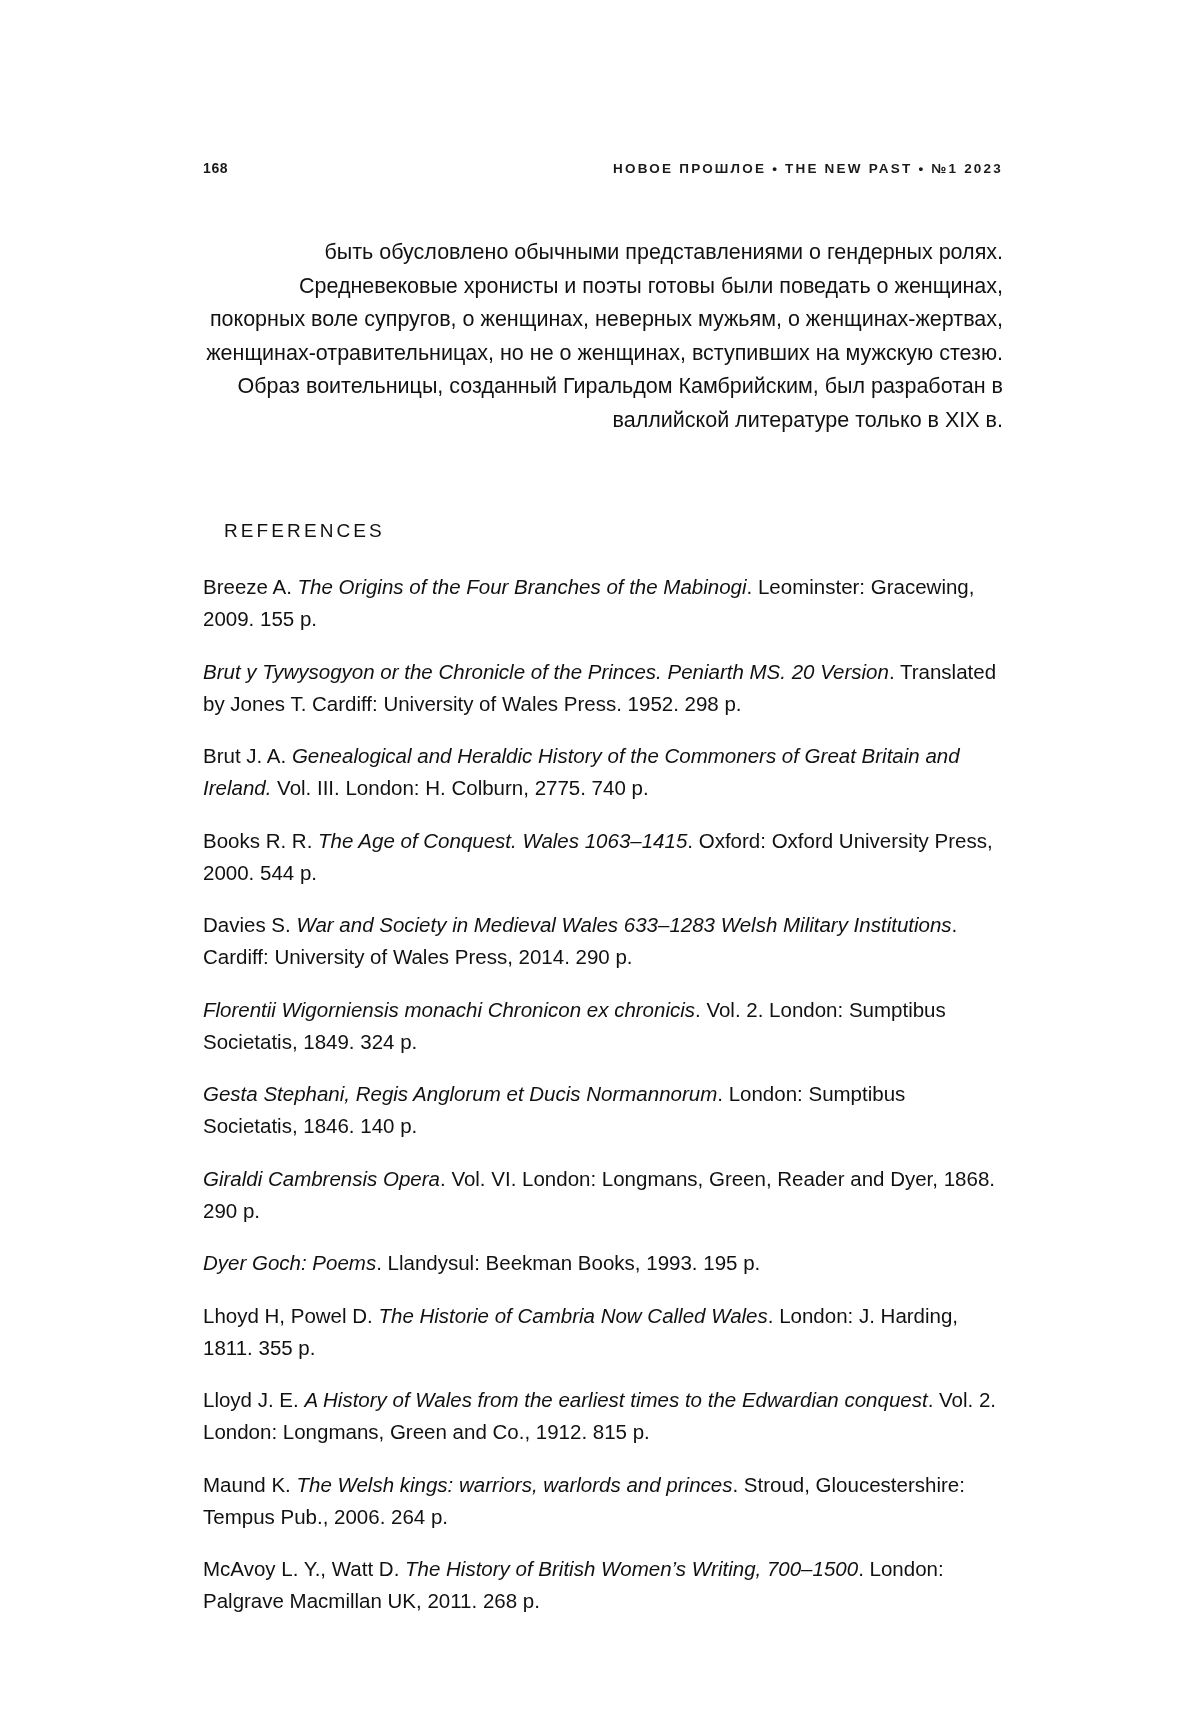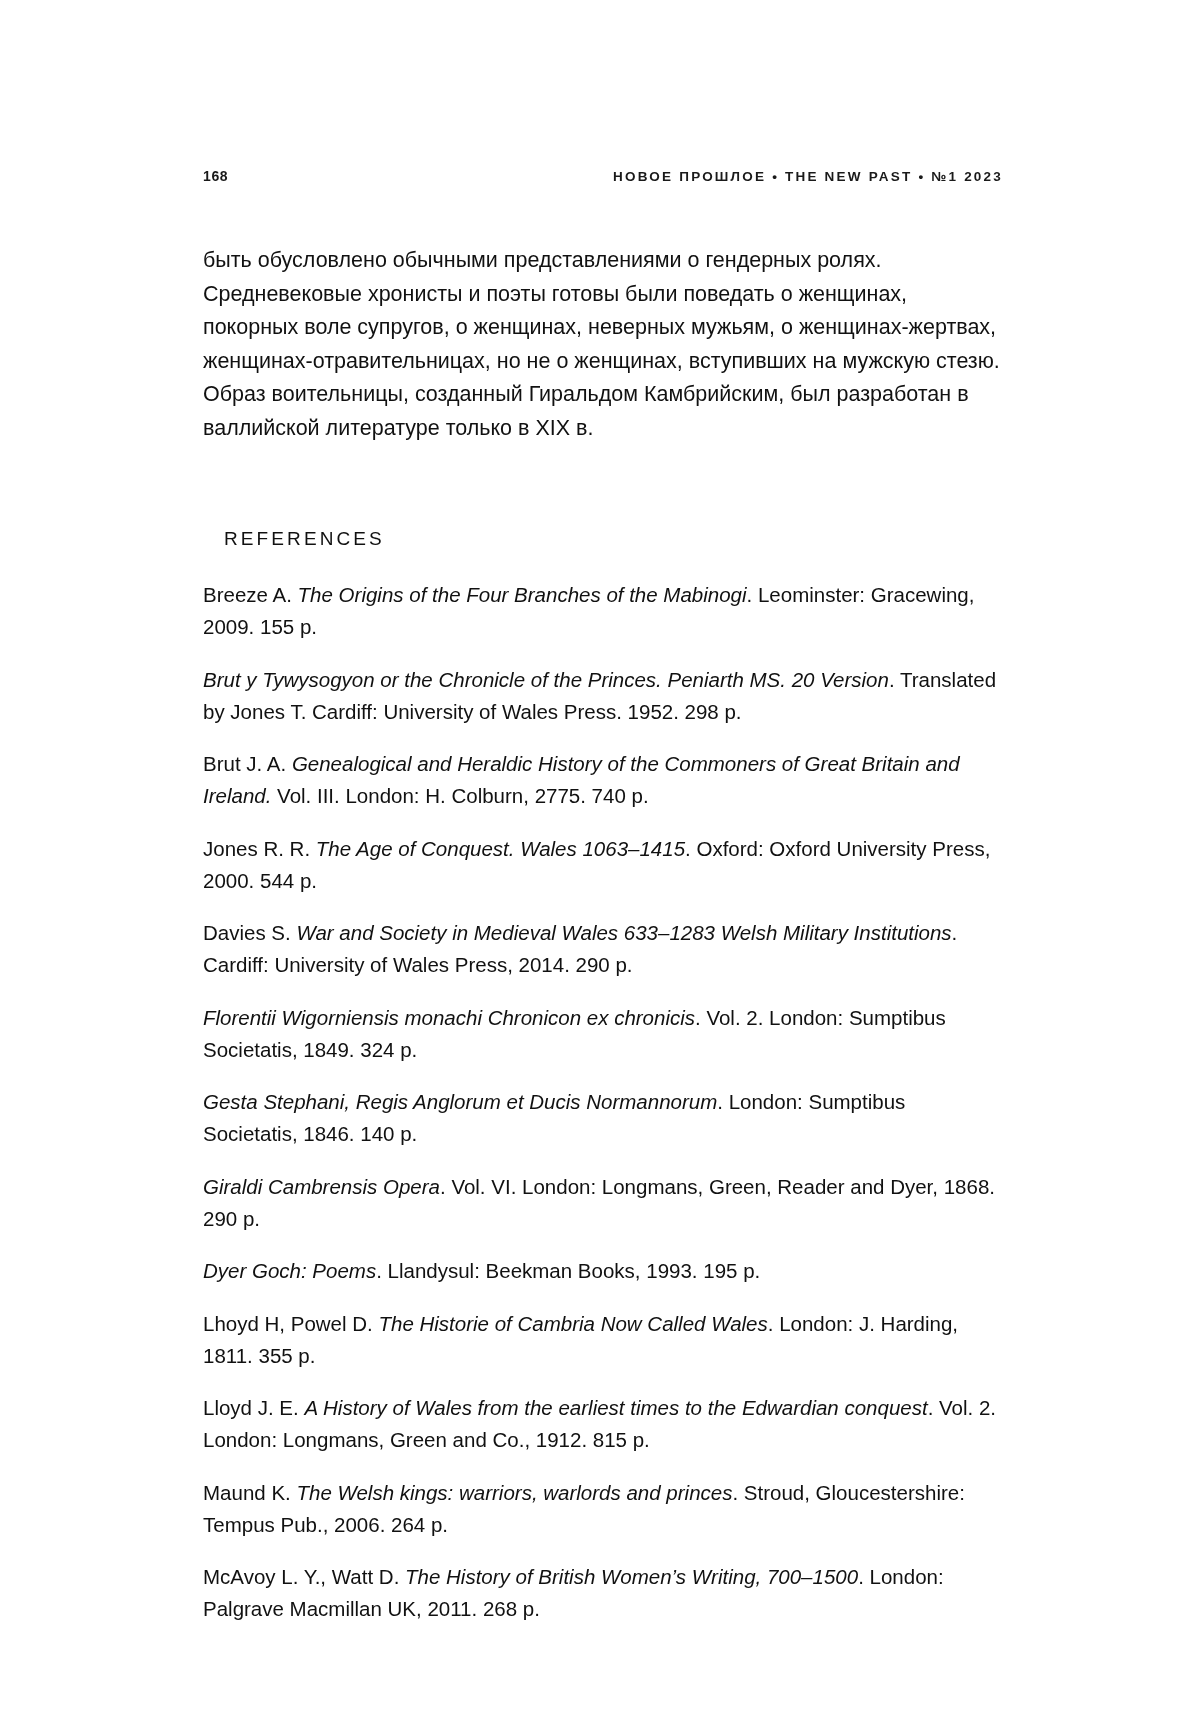--- a/index.html
+++ b/index.html
@@ -16,21 +16,21 @@
   }
   .page {
     position: relative;
     width: 1200px;
     height: 1714px;
     box-sizing: border-box;
   }
   .content {
     position: absolute;
     left: 203px;
-    top: 8px;
+    top: 0;
     width: 800px;
   }
   
   .running-head {
     display: flex;
     align-items: baseline;
     justify-content: space-between;
     margin-top: 160px;
     font-size: 14.5px;
     letter-spacing: 1.6px;
@@ -46,21 +46,21 @@
     font-size: 13.5px;
     letter-spacing: 2.2px;
     text-transform: uppercase;
     padding-left: 28px;
   }
   
   .body-text {
     margin-top: 60px;
     font-size: 21.5px;
     line-height: 33.5px;
-    text-align: left;
+    text-align: right;
     color: #111111;
   }
   
   .refs-heading {
     margin-top: 83px;
     font-size: 19px;
     letter-spacing: 3.1px;
     font-weight: 500;
     color: #111111;
     margin-left: 21px;
@@ -94,21 +94,21 @@
     </div>
 
     <p class="body-text">быть обусловлено обычными представлениями о гендерных ролях. Средневековые хронисты и поэты готовы были поведать о женщинах, покорных воле супругов, о женщинах, неверных мужьям, о женщинах-жертвах, женщинах-отравительницах, но не о женщинах, вступивших на мужскую стезю. Образ воительницы, созданный Гиральдом Камбрийским, был разработан в валлийской литературе только в XIX в.</p>
 
     <h2 class="refs-heading">REFERENCES</h2>
 
     <div class="refs-list">
         <p class="ref-item"><span>Breeze A. </span><i>The Origins of the Four Branches of the Mabinogi</i><span>. Leominster: Gracewing, 2009. 155 p.</span></p>
         <p class="ref-item"><i>Brut y Tywysogyon or the Chronicle of the Princes. Peniarth MS. 20 Version</i><span>. Translated by Jones T. Cardiff: University of Wales Press. 1952. 298 p.</span></p>
         <p class="ref-item"><span>Brut J. A. </span><i>Genealogical and Heraldic History of the Commoners of Great Britain and Ireland.</i><span> Vol. III. London: H. Colburn, 2775. 740 p.</span></p>
-        <p class="ref-item"><span>Jones R. R. </span><i>The Age of Conquest. Wales 1063–1415</i><span>. Oxford: Oxford University Press, 2000. 544 p.</span></p>
+        <p class="ref-item"><span>Books R. R. </span><i>The Age of Conquest. Wales 1063–1415</i><span>. Oxford: Oxford University Press, 2000. 544 p.</span></p>
         <p class="ref-item"><span>Davies S. </span><i>War and Society in Medieval Wales 633–1283 Welsh Military Institutions</i><span>. Cardiff: University of Wales Press, 2014. 290 p.</span></p>
         <p class="ref-item"><i>Florentii Wigorniensis monachi Chronicon ex chronicis</i><span>. Vol. 2. London: Sumptibus Societatis, 1849. 324 p.</span></p>
         <p class="ref-item"><i>Gesta Stephani, Regis Anglorum et Ducis Normannorum</i><span>. London: Sumptibus Societatis, 1846. 140 p.</span></p>
         <p class="ref-item"><i>Giraldi Cambrensis Opera</i><span>. Vol. VI. London: Longmans, Green, Reader and Dyer, 1868. 290 p.</span></p>
         <p class="ref-item"><i>Dyer Goch: Poems</i><span>. Llandysul: Beekman Books, 1993. 195 p.</span></p>
         <p class="ref-item"><span>Lhoyd H, Powel D. </span><i>The Historie of Cambria Now Called Wales</i><span>. London: J. Harding, 1811. 355 p.</span></p>
         <p class="ref-item"><span>Lloyd J. E. </span><i>A History of Wales from the earliest times to the Edwardian conquest</i><span>. Vol. 2. London: Longmans, Green and Co., 1912. 815 p.</span></p>
         <p class="ref-item"><span>Maund K. </span><i>The Welsh kings: warriors, warlords and princes</i><span>. Stroud, Gloucestershire: Tempus Pub., 2006. 264 p.</span></p>
         <p class="ref-item"><span>McAvoy L. Y., Watt D. </span><i>The History of British Women’s Writing, 700–1500</i><span>. London: Palgrave Macmillan UK, 2011. 268 p.</span></p>
       </div>

